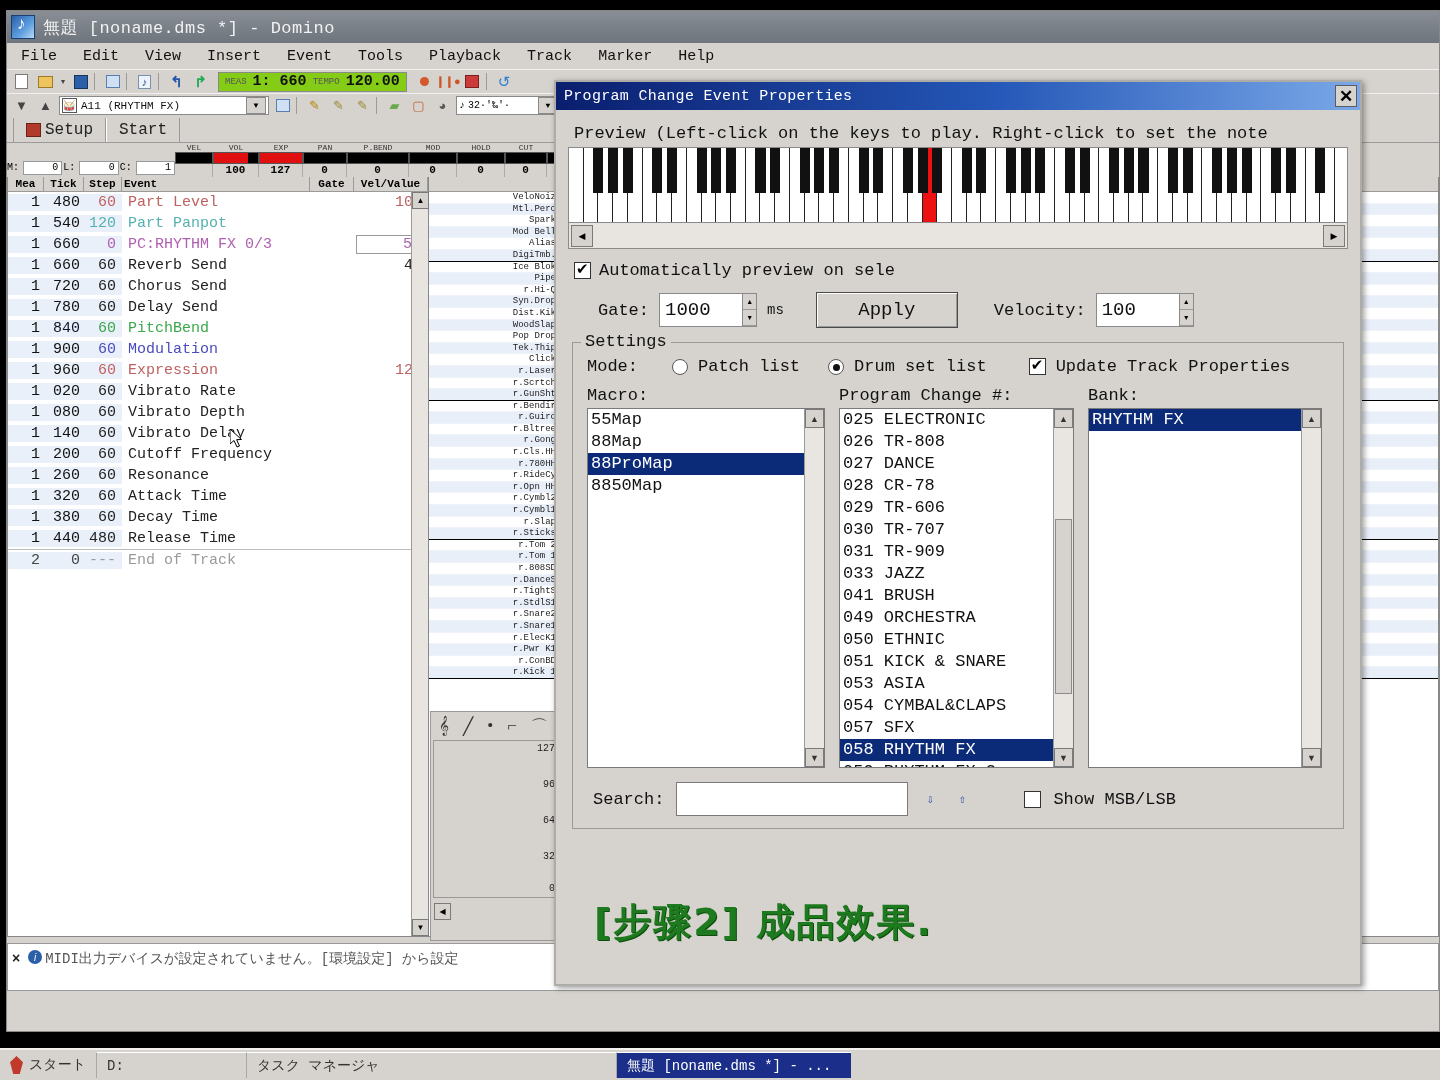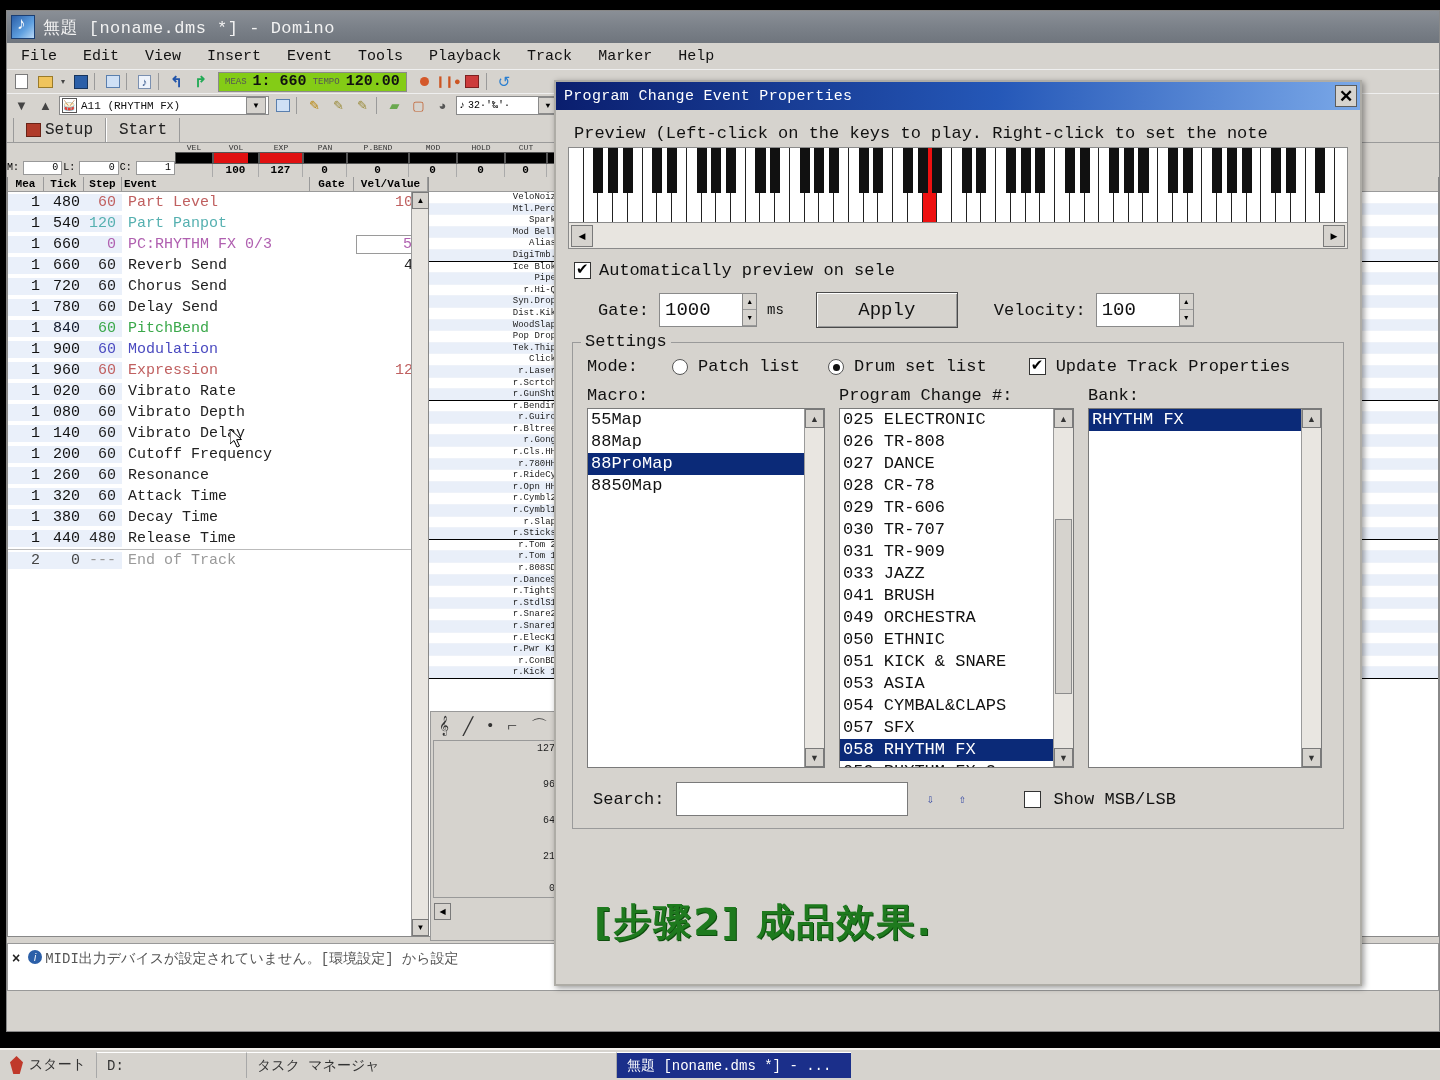--- a/index.html
+++ b/index.html
@@ -744,21 +744,21 @@
         <span>╱</span>
         <span>•</span>
         <span>⌐</span>
         <span>⌒</span>
         <span>∫</span>
       </div>
       <div class="velgrid">
         <span class="veltick" style="top:2px;">127</span>
         <span class="veltick" style="top:38px;">96</span>
         <span class="veltick" style="top:74px;">64</span>
-        <span class="veltick" style="top:110px;">21</span>
+        <span class="veltick" style="top:110px;">32</span>
         <span class="veltick" style="top:142px;">0</span>
       </div>
       <div style="height:26px;display:flex;align-items:center;padding-left:3px;">
         <div class="sbtn">◀</div>
       </div>
     </div>
 
     <div class="statusbar">
       <span class="sb-x">×</span>
       <span class="sb-i">i</span>

